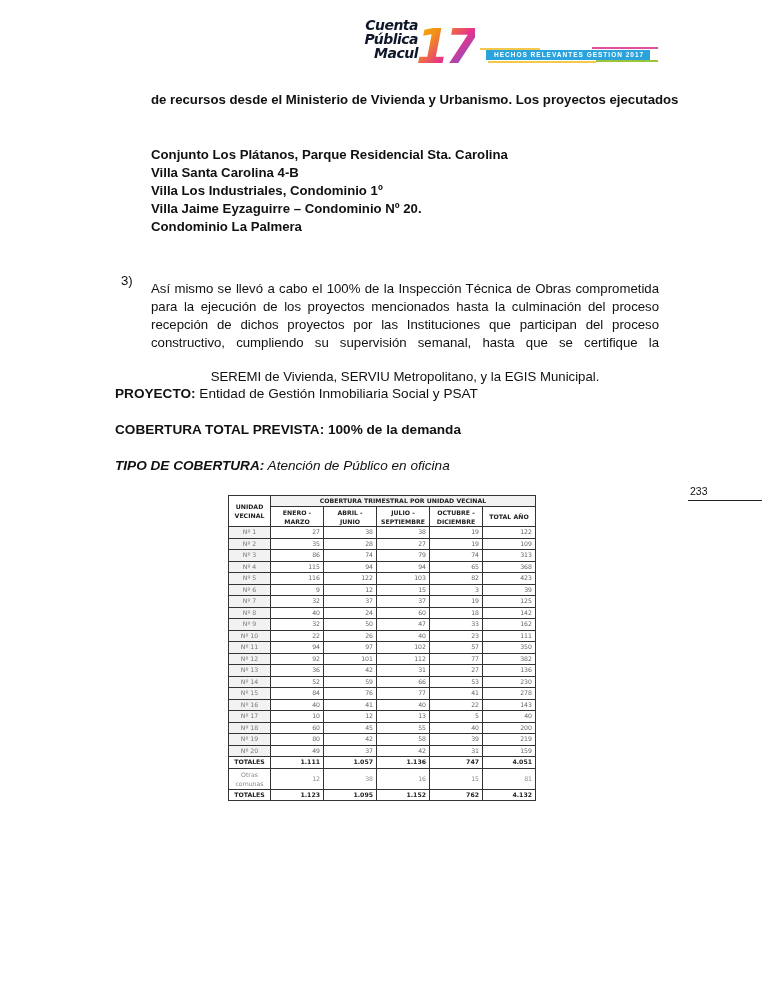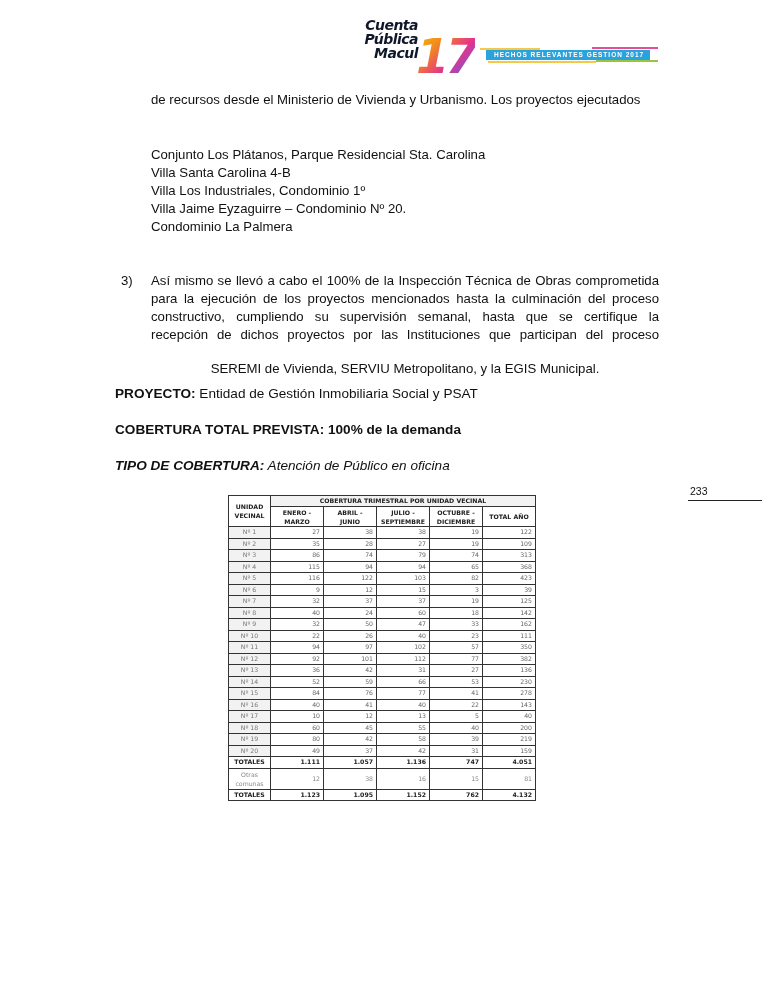--- a/index.html
+++ b/index.html
@@ -4,40 +4,40 @@
 <style>
   html, body { margin:0; padding:0; background:#fff; }
   body { width:768px; height:994px; position:relative; overflow:hidden;
          font-family:"Liberation Sans", "DejaVu Sans", sans-serif; color:#111; }
 
   
   .logo { position:absolute; left:356px; top:18px; width:120px; height:56px; }
   .logo-text { position:absolute; left:0; top:0; font-family:"DejaVu Sans", sans-serif; font-weight:bold;
                font-style:italic; color:#0f172a; line-height:14px; font-size:14px; letter-spacing:-0.5px; text-align:right; width:62px; }
   .logo-text span { display:block; }
-  .logo-17 { position:absolute; left:60px; top:12px; font-family:"DejaVu Sans", sans-serif; font-weight:bold;
+  .logo-17 { position:absolute; left:60px; top:2px; font-family:"DejaVu Sans", sans-serif; font-weight:bold;
              font-style:italic; font-size:48px; line-height:52px; letter-spacing:-4px;
              background:linear-gradient(135deg,#f6c400 0%,#f28c1b 30%,#e6338a 60%,#8e4fc2 80%,#1e9ad6 100%);
              -webkit-background-clip:text; background-clip:text; color:transparent; }
   .banner { position:absolute; left:480px; top:46px; width:184px; height:18px; }
   .banner .bar-main { position:absolute; left:6px; top:4px; width:164px; height:10px; background:#2aa3dc; }
   .banner .bar-y1 { position:absolute; left:0; top:2px; width:60px; height:2px; background:#f4c84a; }
   .banner .bar-y2 { position:absolute; left:8px; top:15px; width:108px; height:2px; background:#f4c84a; }
   .banner .bar-p { position:absolute; left:112px; top:1px; width:66px; height:2px; background:#e04f9a; }
   .banner .bar-g { position:absolute; left:116px; top:14px; width:62px; height:2px; background:#9cc43a; }
   .banner .bar-label { position:absolute; left:14px; top:4px; width:140px; height:10px; color:#fff; font-size:6.5px;
                        font-weight:bold; letter-spacing:1px; line-height:10px; white-space:nowrap; }
 
   
   .para { position:absolute; left:151px; width:508px; font-family:"Liberation Sans", sans-serif;
           font-size:13.2px; line-height:18px; }
-  .line { display:block; white-space:nowrap; }
+  .line { display:block; white-space:nowrap;font-weight:bold; }
   .item3 { position:absolute; left:121px; top:272px; width:540px; font-size:13.2px; line-height:18px; }
   .item3 .num { position:absolute; left:0; top:0; }
-  .item3 .txt { position:absolute; left:30px; top:0; width:508px; text-align:justify; }
+  .item3 .txt { position:absolute; left:30px; top:8px; width:508px; text-align:justify; }
   .item3 .txt .jl { display:block; text-align:justify; text-align-last:justify; }
   .item3 .txt .ll { display:block; text-align:center;margin-top:16px; }
 
   .field { position:absolute; left:106px; font-size:13.6px; line-height:18px; white-space:nowrap;padding-left:9px; }
   .field b { font-weight:bold; }
 
   
   .pagenum { position:absolute; left:690px; top:485px; font-size:10.5px; }
   .pageline { position:absolute; left:688px; top:500px; width:74px; height:1px; background:#222; }
 
@@ -88,22 +88,22 @@
   <span class="line">Villa Los Industriales, Condominio 1º</span>
   <span class="line">Villa Jaime Eyzaguirre – Condominio Nº 20.</span>
   <span class="line">Condominio La Palmera</span>
 </div>
 
 <div class="item3">
   <span class="num">3)</span>
   <div class="txt">
     <span class="jl">Así mismo se llevó a cabo el 100% de la Inspección Técnica de Obras comprometida</span>
     <span class="jl">para la ejecución de los proyectos mencionados hasta la culminación del proceso</span>
+    <span class="jl">recepción de dichos proyectos por las Instituciones que participan del proceso</span>
     <span class="jl">constructivo, cumpliendo su supervisión semanal, hasta que se certifique la</span>
-    <span class="jl">recepción de dichos proyectos por las Instituciones que participan del proceso</span>
     <span class="ll">SEREMI de Vivienda, SERVIU Metropolitano, y la EGIS Municipal.</span>
   </div>
 </div>
 
 <div class="field" style="top:385px;">
   <b>PROYECTO:</b><span> Entidad de Gestión Inmobiliaria Social y PSAT</span>
 </div>
 <div class="field" style="top:421px;">
   <b>COBERTURA TOTAL PREVISTA: 100% de la demanda</b>
 </div>

